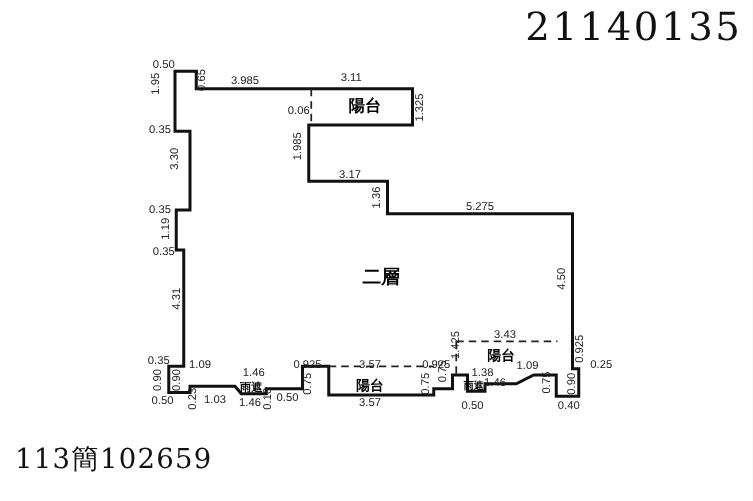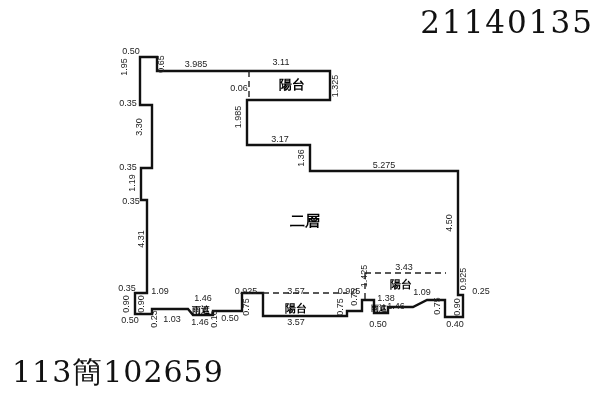--- a/index.html
+++ b/index.html
@@ -12,21 +12,21 @@
   }
   .corner-number{
     position:absolute;top:4px;right:8px;
     font-family:"DejaVu Serif","Liberation Serif",serif;
     font-size:31px;letter-spacing:2px;color:#111;
     font-weight:400;
   }
   .case-number{
     position:absolute;left:12px;top:352px;
     font-family:"DejaVu Serif","Liberation Serif",serif;
-    font-size:30px;letter-spacing:1px;color:#111;
+    font-size:22px;letter-spacing:1px;color:#111;
   }
   svg.plan{position:absolute;left:0;top:0;}
   svg .outline{fill:none;stroke:#111;stroke-width:2.4;stroke-linejoin:miter;}
   svg .dash{fill:none;stroke:#222;stroke-width:1.4;stroke-dasharray:6 4;}
   svg text.dim{
     font-family:"Liberation Sans",sans-serif;
     font-size:9px;fill:#222;
   }
   svg text.area{
     font-family:"Liberation Sans",sans-serif;

